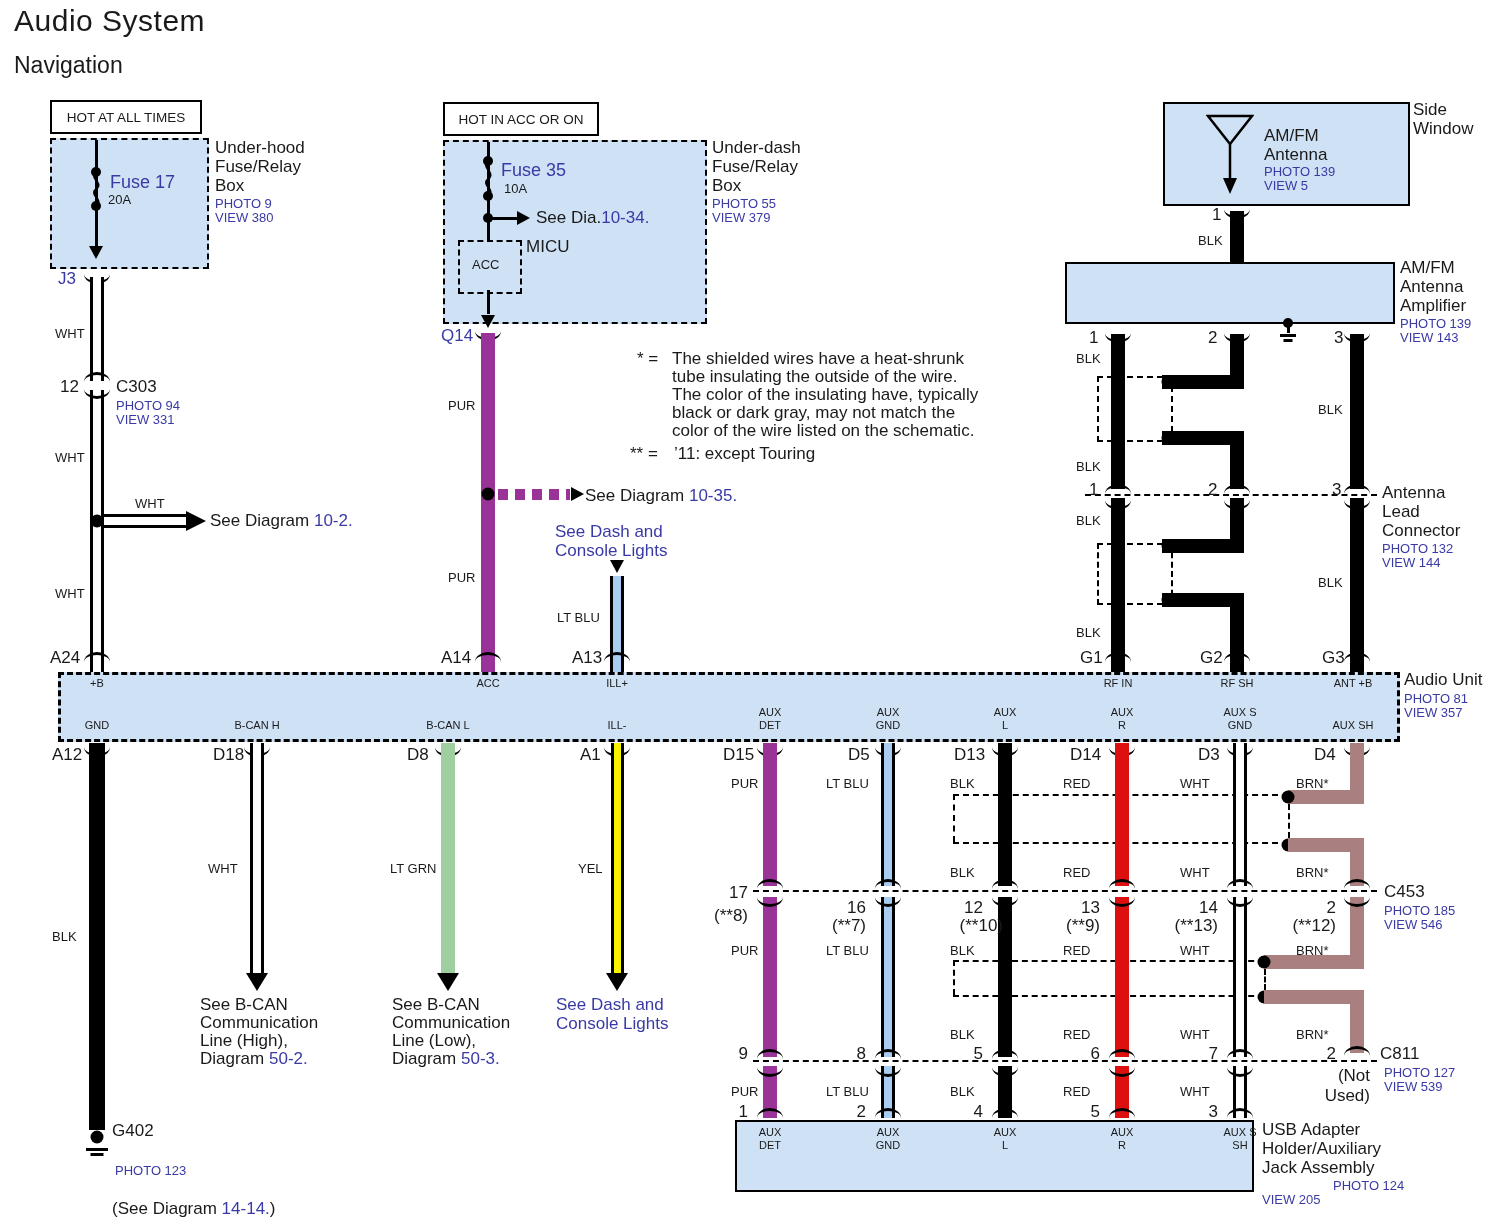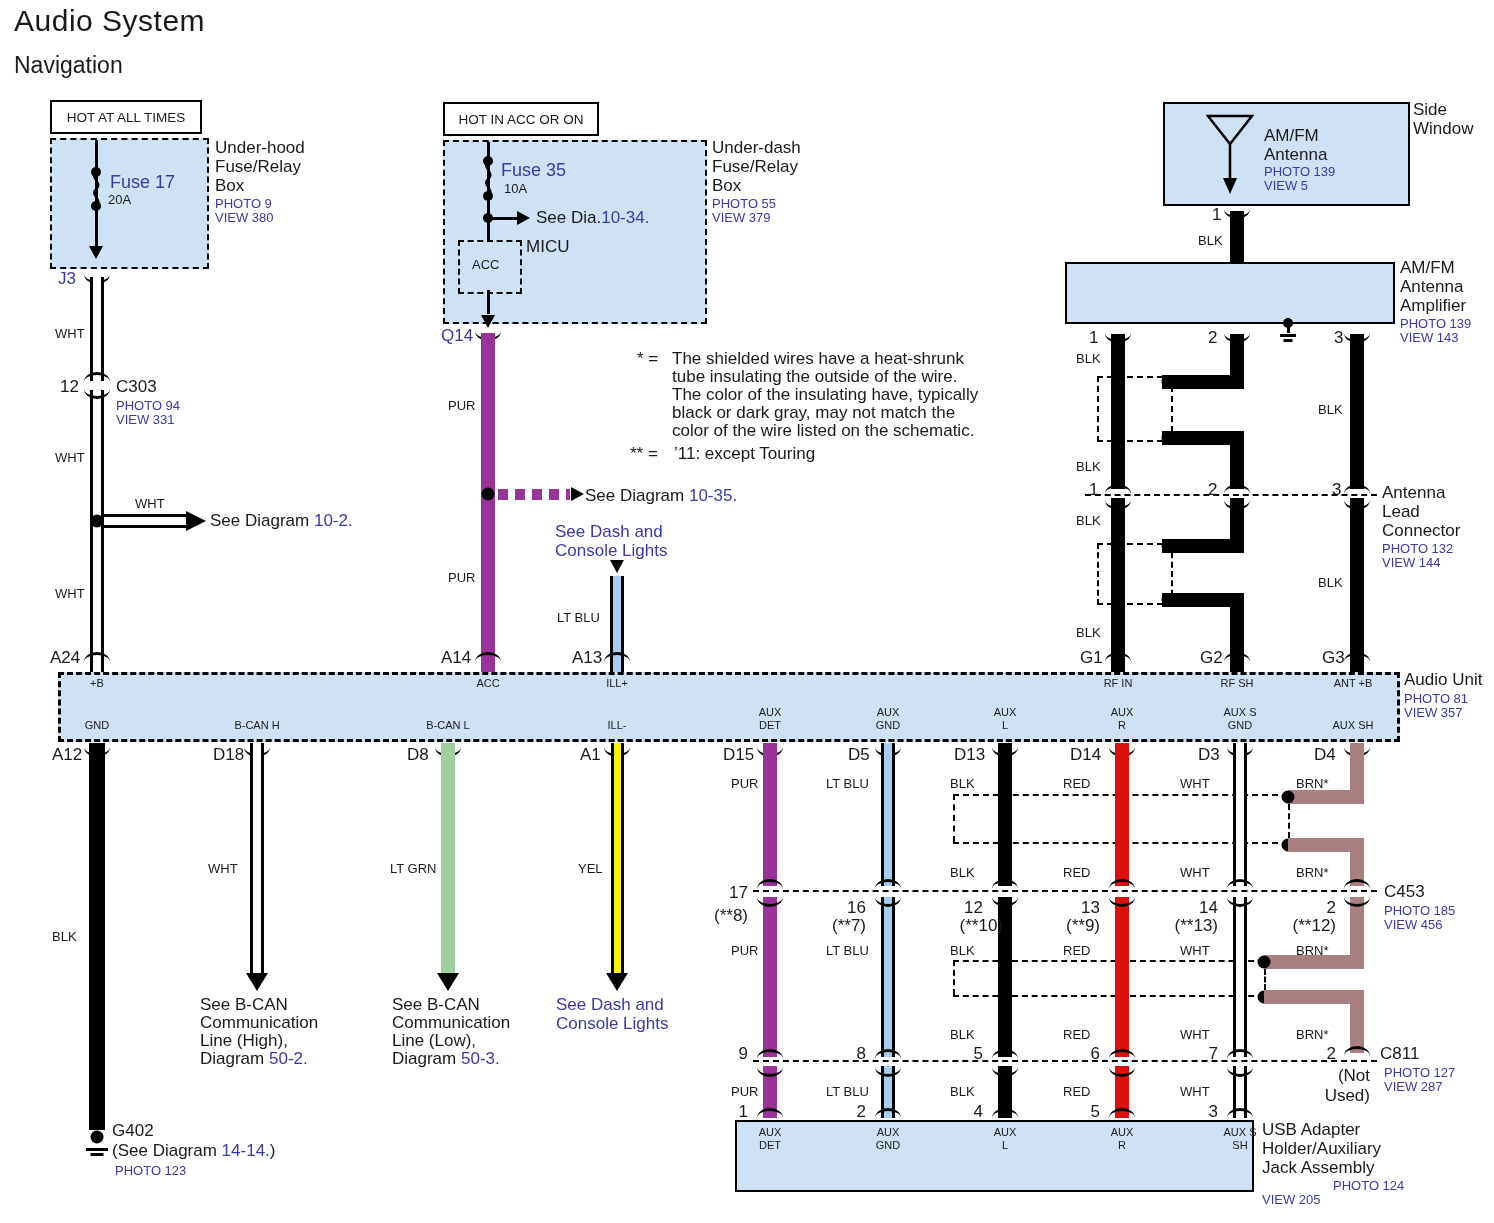--- a/index.html
+++ b/index.html
@@ -280,21 +280,21 @@
   <div class="cup up" style="left:1122px;top:744px"></div>
   <div class="cup up" style="left:1240px;top:744px"></div>
   <div class="cup up" style="left:1357px;top:744px"></div>
 
   <div class="wv bg-blk" style="left:89px;top:743px;width:16px;height:387px"></div>
   <div class="l s" style="left:52px;top:930px">BLK</div>
   <div class="dot" style="left:97px;top:1137px"></div>
   <div class="gbar" style="left:97px;top:1148px;width:22px"></div>
   <div class="gbar" style="left:97px;top:1153px;width:13px"></div>
   <div class="l" style="left:112px;top:1121px">G402</div>
-  <div class="l" style="left:112px;top:1141px"><span>(See Diagram </span><span class="b">14-14.</span><span>)</span></div>
+  <div class="l" style="left:112px;top:1199px"><span>(See Diagram </span><span class="b">14-14.</span><span>)</span></div>
   <div class="l s b" style="left:115px;top:1164px">PHOTO 123</div>
 
   <div class="wv bg-wht bd" style="left:250px;top:743px;width:8px;height:230px"></div>
   <div class="arrd" style="left:257px;top:973px"></div>
   <div class="l s" style="left:208px;top:862px">WHT</div>
   <div class="l" style="left:200px;top:995px">See B-CAN</div>
   <div class="l" style="left:200px;top:1013px">Communication</div>
   <div class="l" style="left:200px;top:1031px">Line (High),</div>
   <div class="l" style="left:200px;top:1049px"><span>Diagram </span><span class="b">50-2.</span></div>
 
@@ -413,36 +413,36 @@
   <div class="cup dn" style="left:1005px;top:879px"></div>
     <div class="cup up" style="left:1005px;top:894px"></div>
   <div class="cup dn" style="left:1122px;top:879px"></div>
     <div class="cup up" style="left:1122px;top:894px"></div>
   <div class="cup dn" style="left:1240px;top:879px"></div>
     <div class="cup up" style="left:1240px;top:894px"></div>
   <div class="cup dn" style="left:1357px;top:879px"></div>
     <div class="cup up" style="left:1357px;top:894px"></div>
   <div class="l" style="left:1384px;top:882px">C453</div>
   <div class="l s b" style="left:1384px;top:904px">PHOTO 185</div>
-  <div class="l s b" style="left:1384px;top:918px">VIEW 456</div>
+  <div class="l s b" style="left:1384px;top:918px">VIEW 546</div>
 
   <div class="dh" style="left:753px;top:1060px;width:624px"></div>
   <div class="cup dn" style="left:770px;top:1049px"></div>
     <div class="cup up" style="left:770px;top:1064px"></div>
   <div class="cup dn" style="left:888px;top:1049px"></div>
     <div class="cup up" style="left:888px;top:1064px"></div>
   <div class="cup dn" style="left:1005px;top:1049px"></div>
     <div class="cup up" style="left:1005px;top:1064px"></div>
   <div class="cup dn" style="left:1122px;top:1049px"></div>
     <div class="cup up" style="left:1122px;top:1064px"></div>
   <div class="cup dn" style="left:1240px;top:1049px"></div>
     <div class="cup up" style="left:1240px;top:1064px"></div>
   <div class="l" style="left:1380px;top:1044px">C811</div>
   <div class="l s b" style="left:1384px;top:1066px">PHOTO 127</div>
-  <div class="l s b" style="left:1384px;top:1080px">VIEW 287</div>
+  <div class="l s b" style="left:1384px;top:1080px">VIEW 539</div>
 
   <div class="cup dn" style="left:770px;top:1108px"></div>
   <div class="cup dn" style="left:888px;top:1108px"></div>
   <div class="cup dn" style="left:1005px;top:1108px"></div>
   <div class="cup dn" style="left:1122px;top:1108px"></div>
   <div class="cup dn" style="left:1240px;top:1108px"></div>
 
   <div class="sbox" style="left:735px;top:1120px;width:515px;height:68px"></div>
   <div class="pin2" style="left:770px;top:1126px">
       <div>AUX</div>

